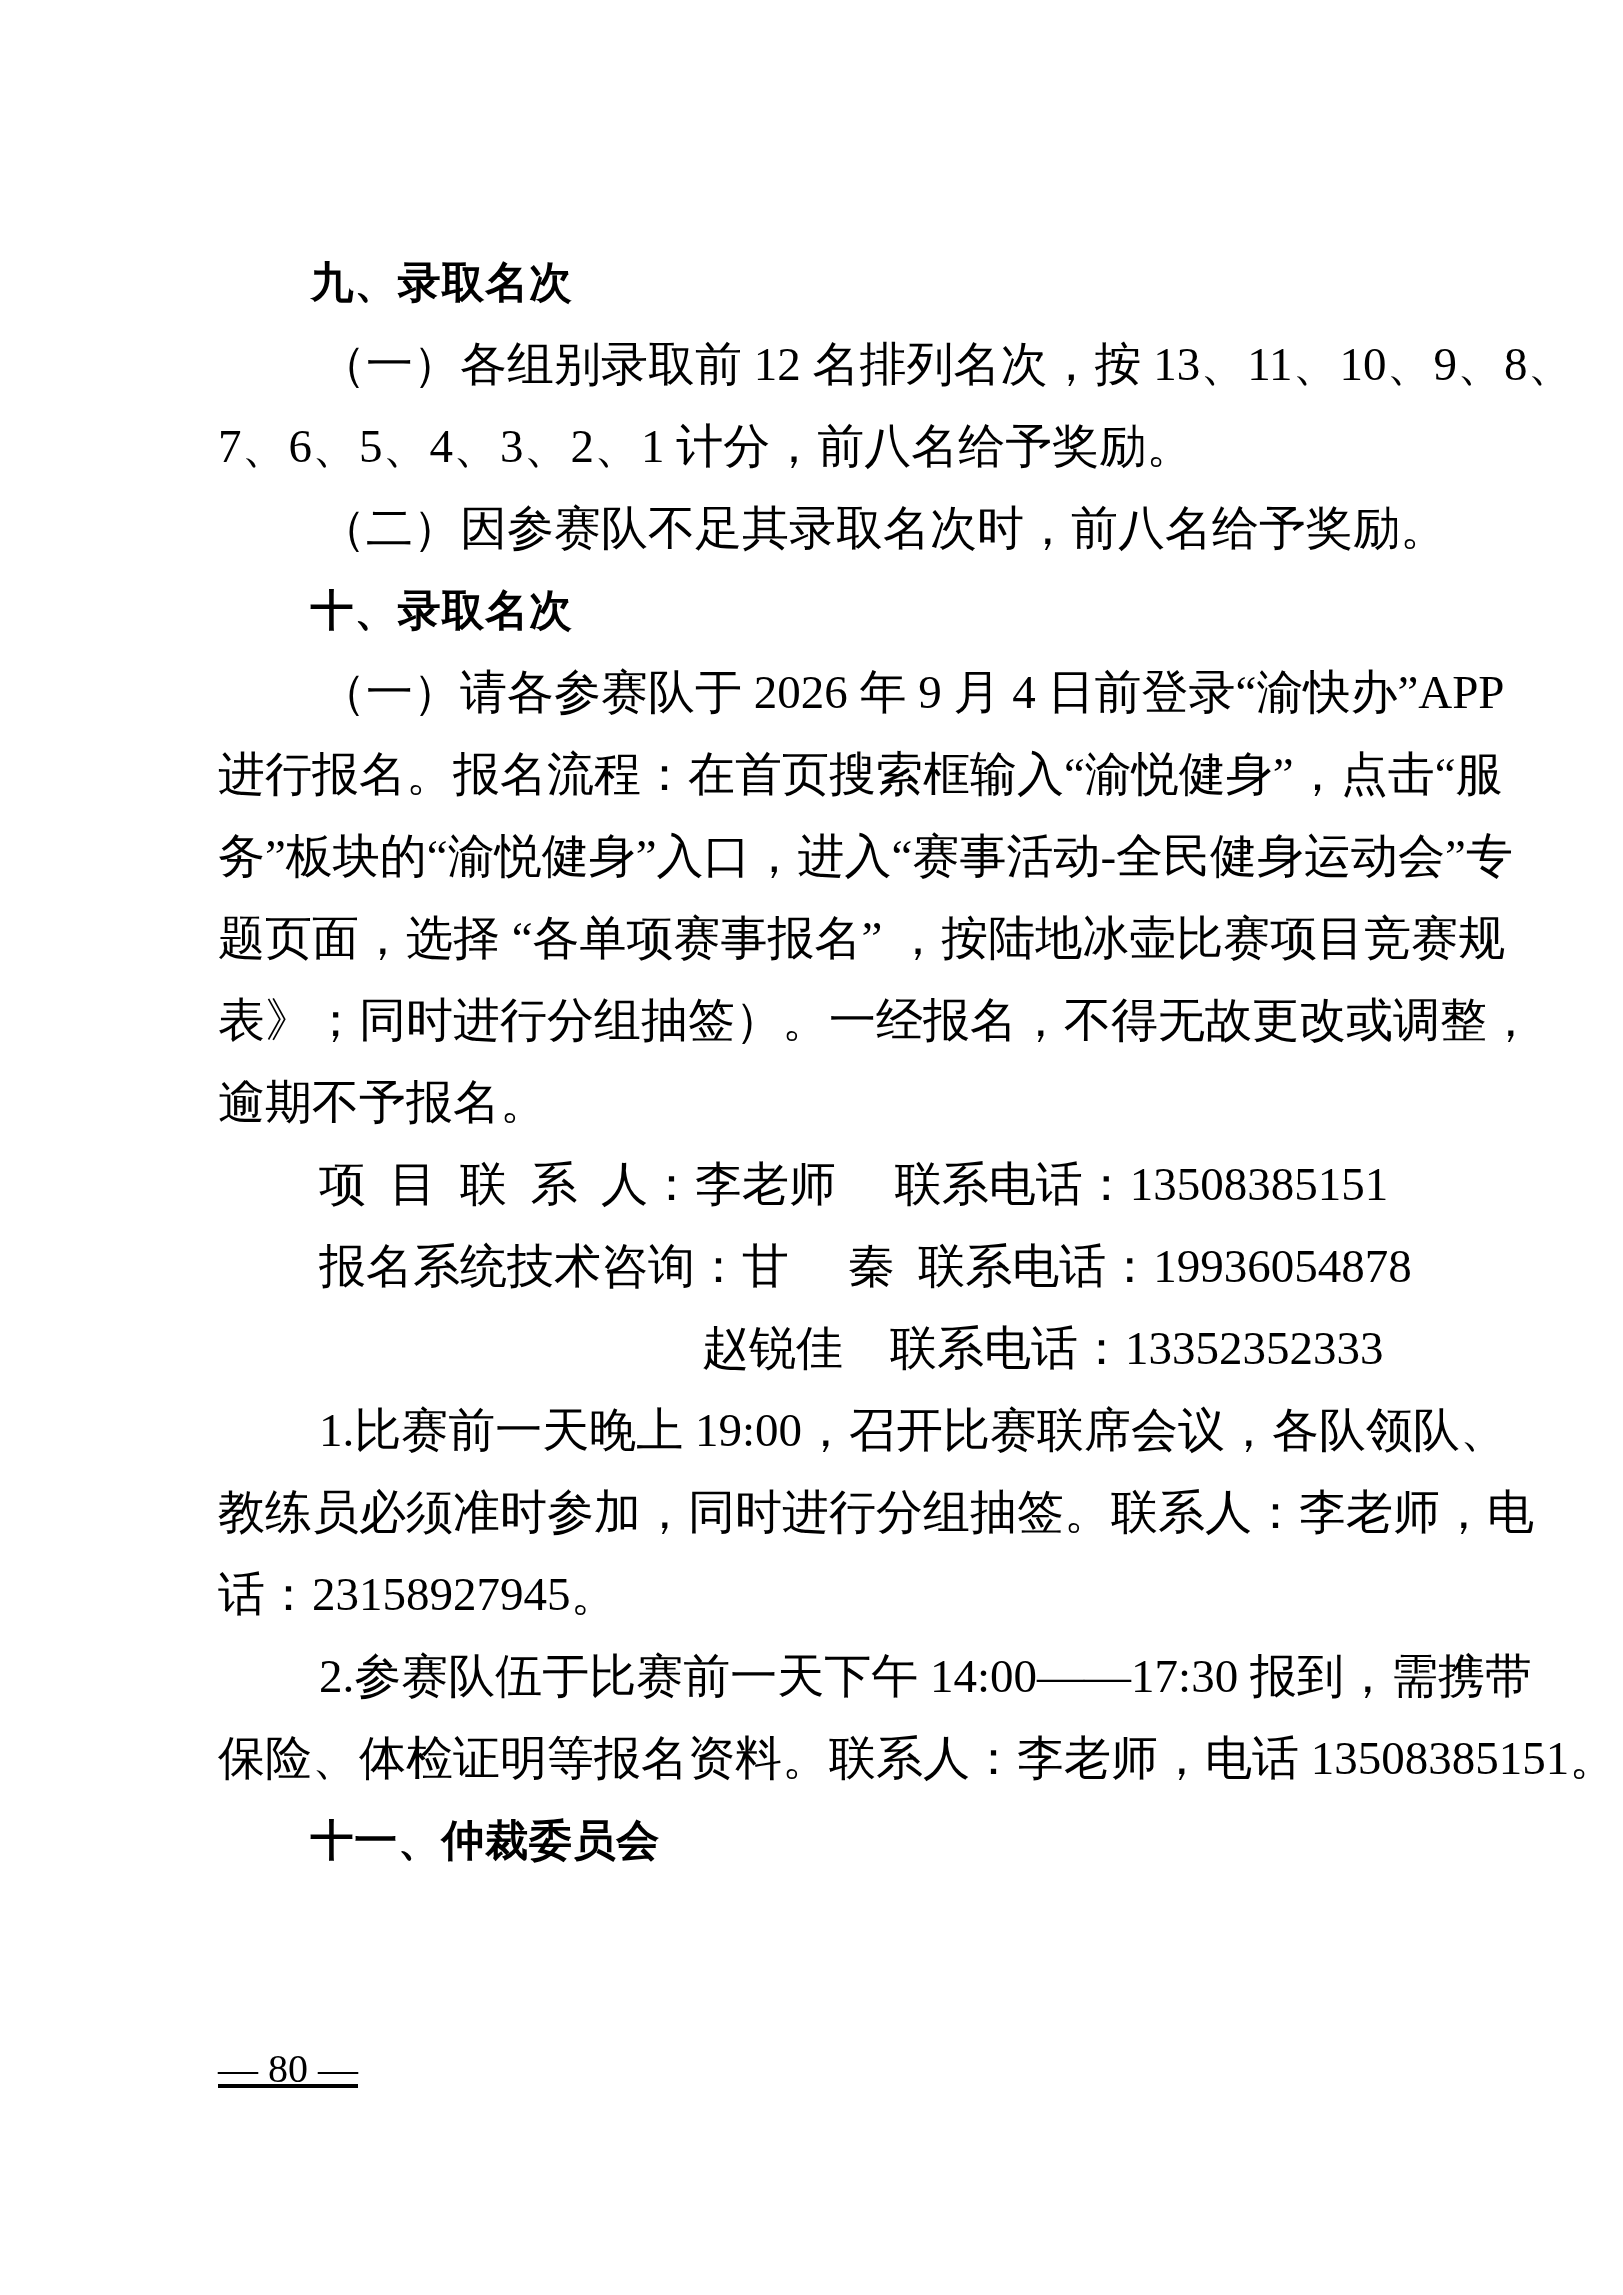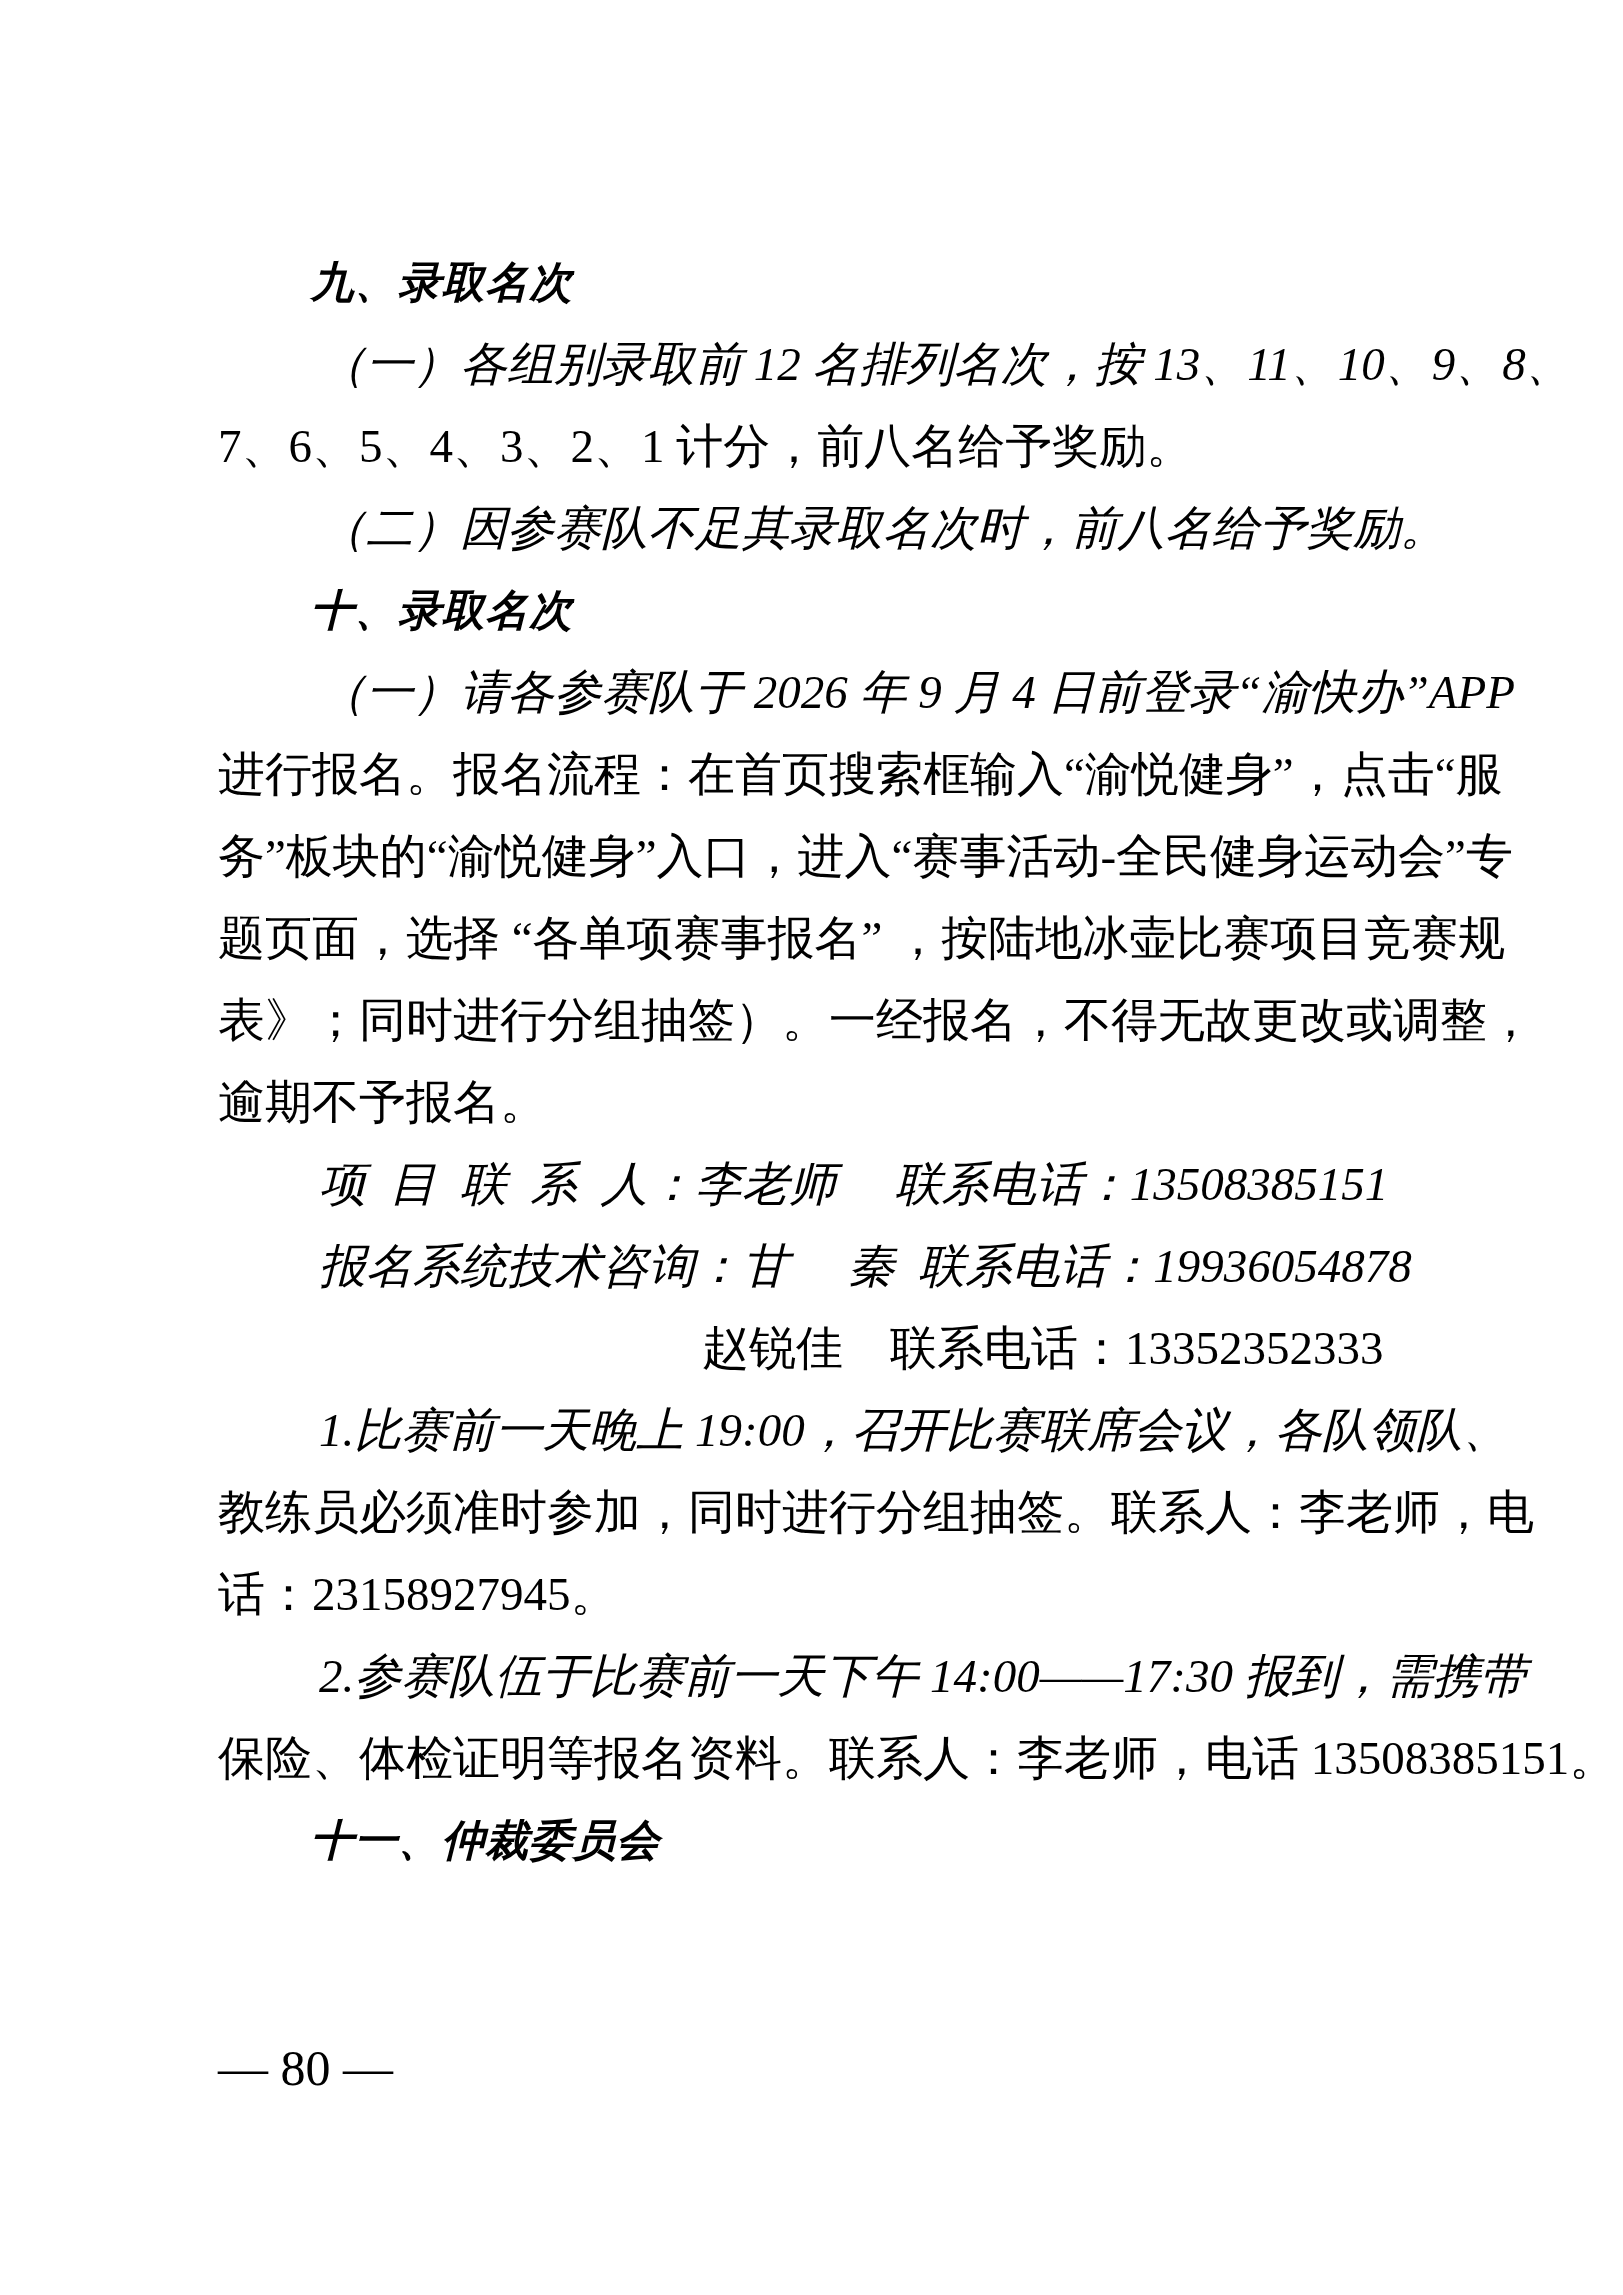--- a/index.html
+++ b/index.html
@@ -31,35 +31,35 @@
     color: #000000;
   }
   .line-heading {
     font-family: "Liberation Sans", "DejaVu Sans", sans-serif;
     font-weight: bold;
     font-size: 43px;
     letter-spacing: 0.7px;
   }
   .indent {
     text-indent: 2.15em;
-    font-style: italic;
   }
   .line-contact-continuation {
     text-indent: 10.3em;
   }
   .page-footer {
     position: absolute;
     left: 218px;
     top: 2038px;
     height: 61px;
     line-height: 61px;
-    font-size: 50px;
+    font-size: 40px;
     white-space: pre;
     font-family: "Liberation Serif", "DejaVu Serif", serif;
     color: #000000;
+    text-decoration: underline;
   }
 </style>
 </head>
 <body>
 
 <div class="page">
 
   <main class="doc-body">
       <div class="line line-heading indent">九、录取名次</div>
       <div class="line line-body indent">（一）各组别录取前 12 名排列名次，按 13、11、10、9、8、</div>

